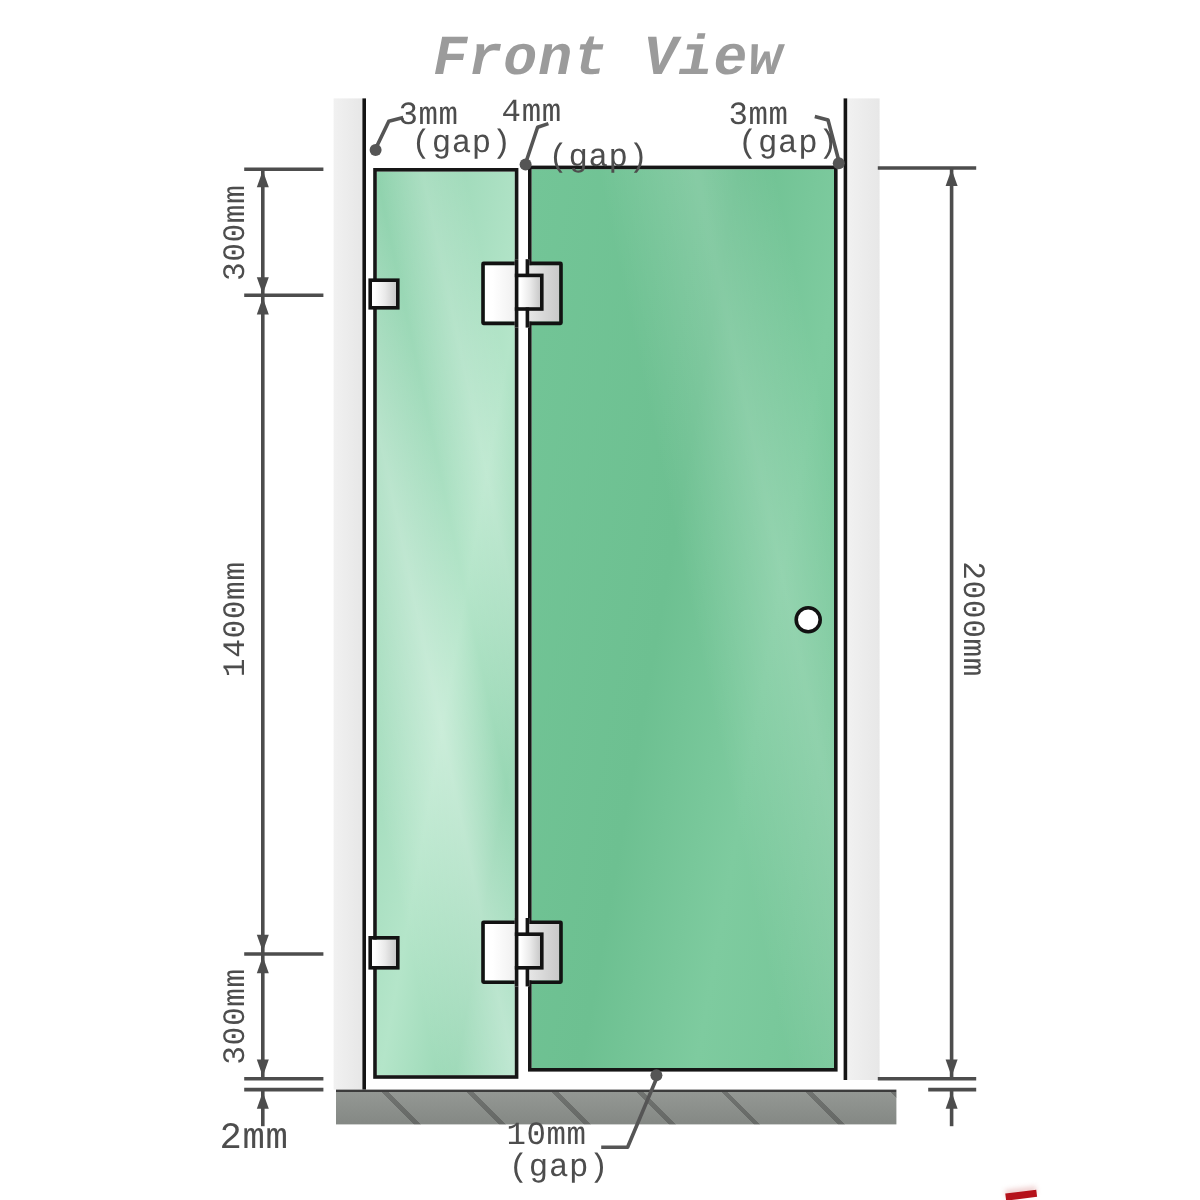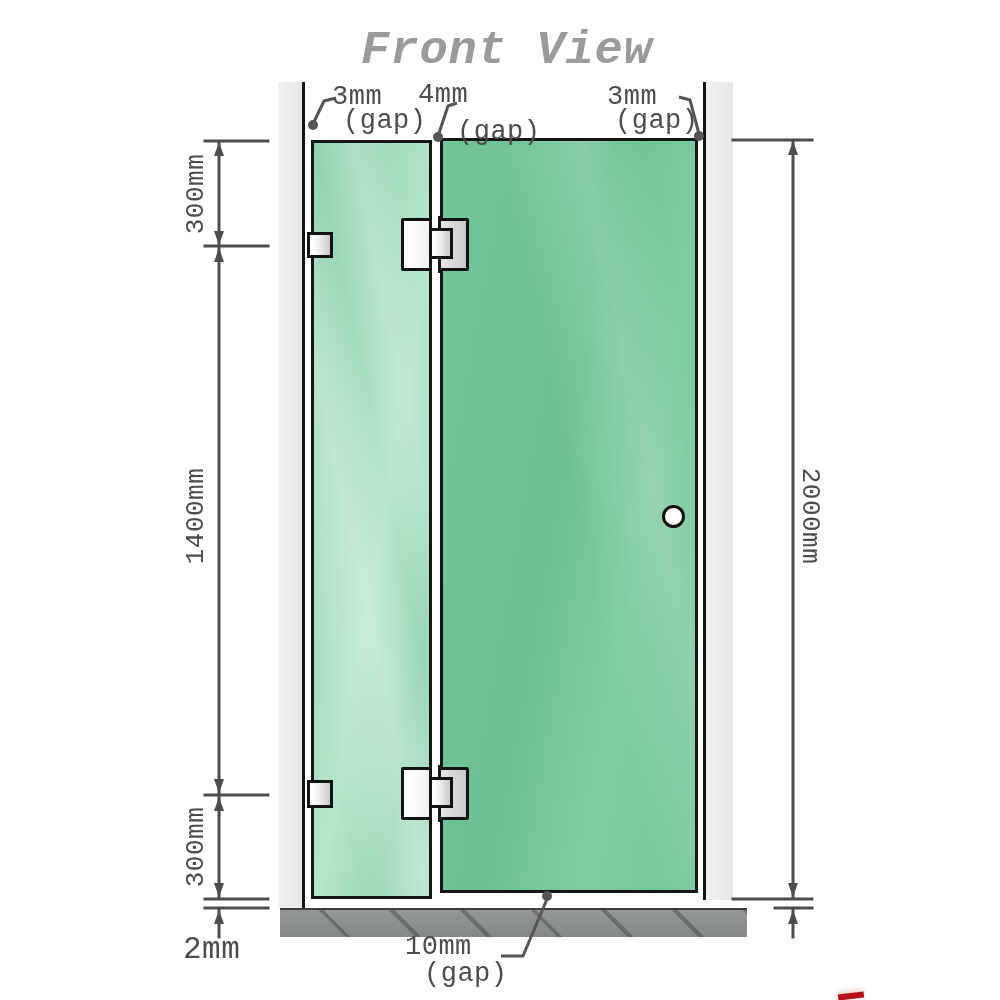--- a/index.html
+++ b/index.html
@@ -76,21 +76,21 @@
   #lbl-seg-bot   {left:196px;top:847px;}
   #lbl-total     {left:810px;top:516px;}
   #lbl-floorgap  {left:183px;top:932px;font-size:31px;}
 
   #lbl-gap1-val {left:332px;top:82px;}
   #lbl-gap1-unit{left:343px;top:106px;}
   #lbl-gap2-val {left:418px;top:80px;}
   #lbl-gap2-unit{left:457px;top:117px;}
   #lbl-gap3-val {left:607px;top:82px;}
   #lbl-gap3-unit{left:615px;top:106px;}
-  #lbl-gap4-val {left:405px;top:932px;}
+  #lbl-gap4-val {left:422px;top:932px;}
   #lbl-gap4-unit{left:424px;top:959px;}
 
   
   #dim-svg{left:0;top:0;width:1000px;height:1000px;pointer-events:none;}
   #logo-fragment{
     left:838px;top:993px;width:26px;height:6px;background:#b5121b;
     transform:rotate(-7deg);box-shadow:0 -3px 4px rgba(220,150,150,.45);
   }
 </style>
 </head>

